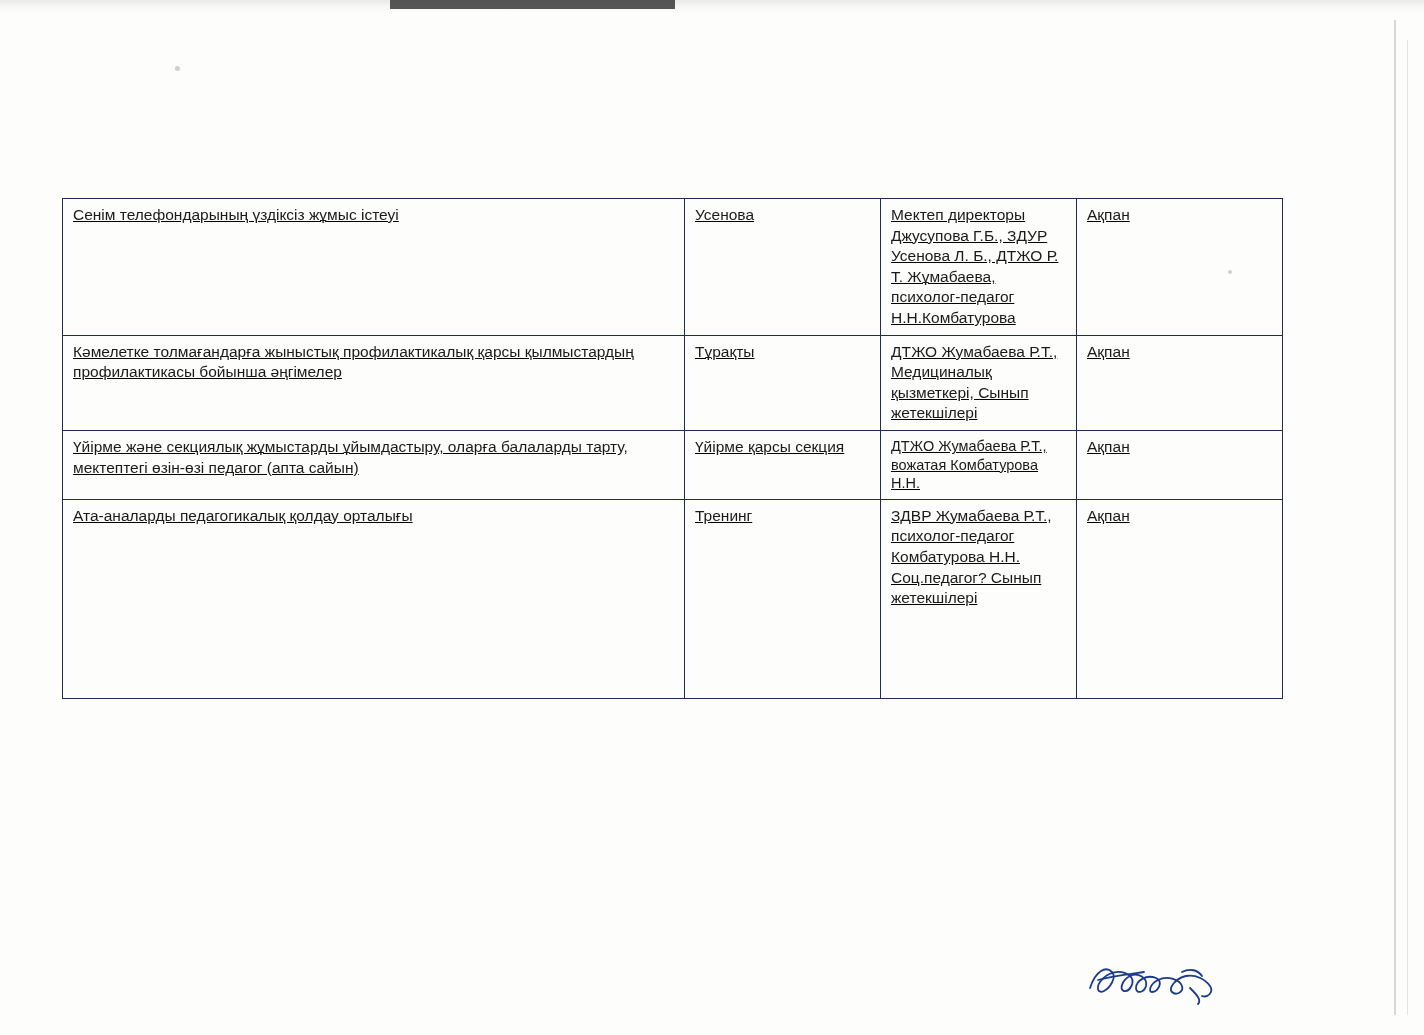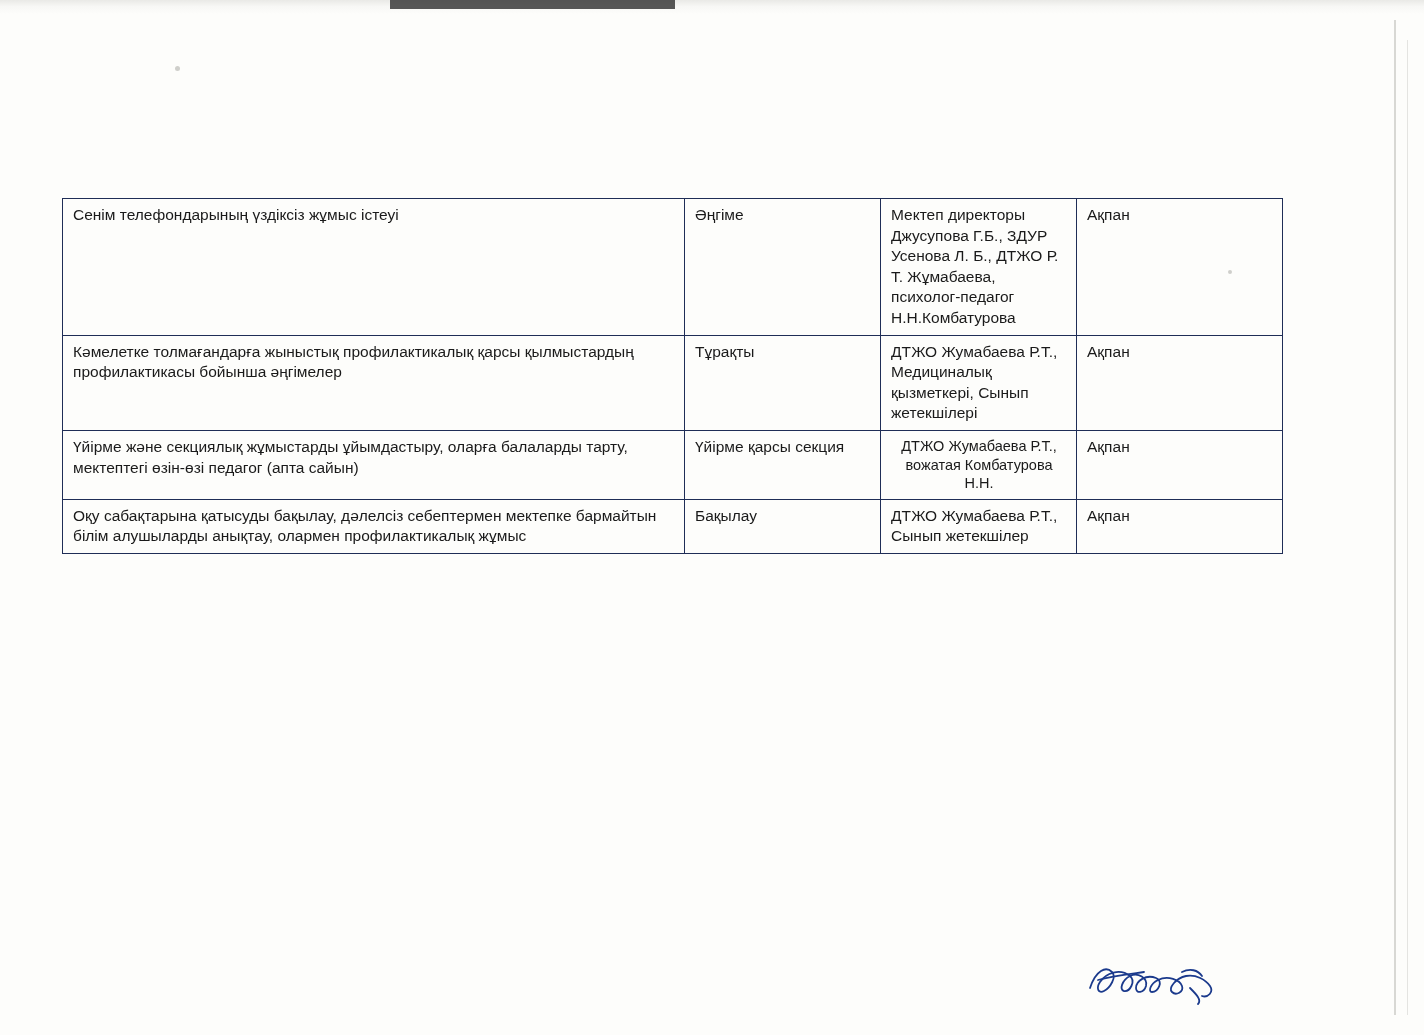--- a/index.html
+++ b/index.html
@@ -59,20 +59,21 @@
     border-radius: 50%;
   }
 
   table.doc-table {
     position: absolute;
     top: 198px;
     left: 62px;
     width: 1220px;
     border-collapse: collapse;
     table-layout: fixed;
+    text-decoration: underline;
   }
   table.doc-table td {
     border: 1px solid #1f2d56;
     padding: 6px 9px 6px 10px;
     vertical-align: top;
     font-size: 15.5px;
     line-height: 1.33;
     color: #1a1a1a;
   }
   .col-activity { width: 622px; }
@@ -82,21 +83,20 @@
 
   td.cell-form, td.cell-resp, td.cell-month {
     font-size: 15px;
   }
   td.cell-resp {
     line-height: 1.35;
   }
   td.cell-resp.tight {
     font-size: 14.5px;
     line-height: 1.28;
-    text-align: center;
   }
   td.cell-month {
     font-size: 14.5px;
     margin-left: 35px;
   }
   td.mid { vertical-align: middle; }
 
   .row-tall td { height: 186px; }
 
   .signature {
@@ -124,40 +124,40 @@
 <table class="doc-table">
   <colgroup>
     <col class="col-activity">
     <col class="col-form">
     <col class="col-resp">
     <col class="col-month">
   </colgroup>
   <tbody>
     <tr>
       <td class="cell-activity">Сенім телефондарының үздіксіз жұмыс істеуі</td>
-      <td class="cell-form">Әңгіме</td>
+      <td class="cell-form">Усенова</td>
       <td class="cell-resp">Мектеп директоры Джусупова Г.Б., ЗДУР Усенова Л. Б., ДТЖО Р. Т. Жұмабаева, психолог-педагог Н.Н.Комбатурова</td>
       <td class="cell-month">Ақпан</td>
     </tr>
     <tr>
       <td class="cell-activity">Кәмелетке толмағандарға жыныстық профилактикалық қарсы қылмыстардың профилактикасы бойынша әңгімелер</td>
       <td class="cell-form">Тұрақты</td>
       <td class="cell-resp">ДТЖО Жумабаева Р.Т., Медициналық қызметкері, Сынып жетекшілері</td>
       <td class="cell-month">Ақпан</td>
     </tr>
     <tr>
       <td class="cell-activity">Үйірме және секциялық жұмыстарды ұйымдастыру, оларға балаларды тарту, мектептегі өзін-өзі педагог (апта сайын)</td>
       <td class="cell-form mid">Үйірме қарсы секция</td>
       <td class="cell-resp tight">ДТЖО Жумабаева Р.Т., вожатая Комбатурова Н.Н.</td>
       <td class="cell-month">Ақпан</td>
     </tr>
-    <tr>
-      <td class="cell-activity">Оқу сабақтарына қатысуды бақылау, дәлелсіз себептермен мектепке бармайтын білім алушыларды анықтау, олармен профилактикалық жұмыс</td>
-      <td class="cell-form">Бақылау</td>
-      <td class="cell-resp">ДТЖО Жумабаева Р.Т., Сынып жетекшілер</td>
+    <tr class="row-tall">
+      <td class="cell-activity">Ата-аналарды педагогикалық қолдау орталығы</td>
+      <td class="cell-form mid">Тренинг</td>
+      <td class="cell-resp">ЗДВР Жумабаева Р.Т., психолог-педагог Комбатурова Н.Н. Соц.педагог? Сынып жетекшілері</td>
       <td class="cell-month">Ақпан</td>
     </tr>
   </tbody>
 </table>
 
 <div class="signature">
   <svg width="140" height="48" viewBox="0 0 140 48" fill="none" stroke="currentColor" stroke-width="1.8" stroke-linecap="round">
     <path d="M4 30 C 10 12, 20 8, 26 14 C 31 19, 24 30, 18 33 C 12 36, 10 30, 14 24 C 20 15, 34 10, 44 18 C 50 23, 44 34, 38 33 C 33 32, 36 22, 44 18 C 52 14, 62 20, 60 28 C 58 35, 50 36, 50 30 C 50 23, 60 16, 70 20 C 78 23, 72 34, 66 34 C 62 34, 64 26, 72 22 C 82 17, 94 22, 96 28 C 98 34, 90 38, 86 34 C 82 30, 90 20, 100 18 C 110 16, 120 22, 124 28 C 128 34, 122 40, 116 38"></path>
     <path d="M12 22 C 26 18, 44 16, 58 14"></path>
     <path d="M96 14 C 104 10, 112 12, 116 18"></path>

